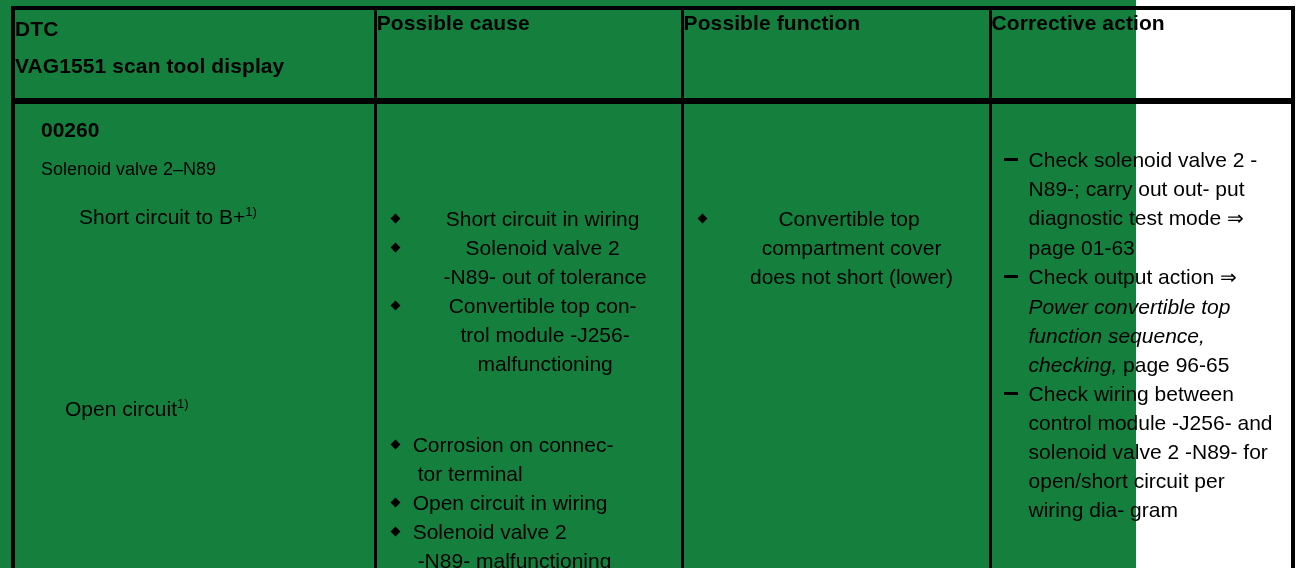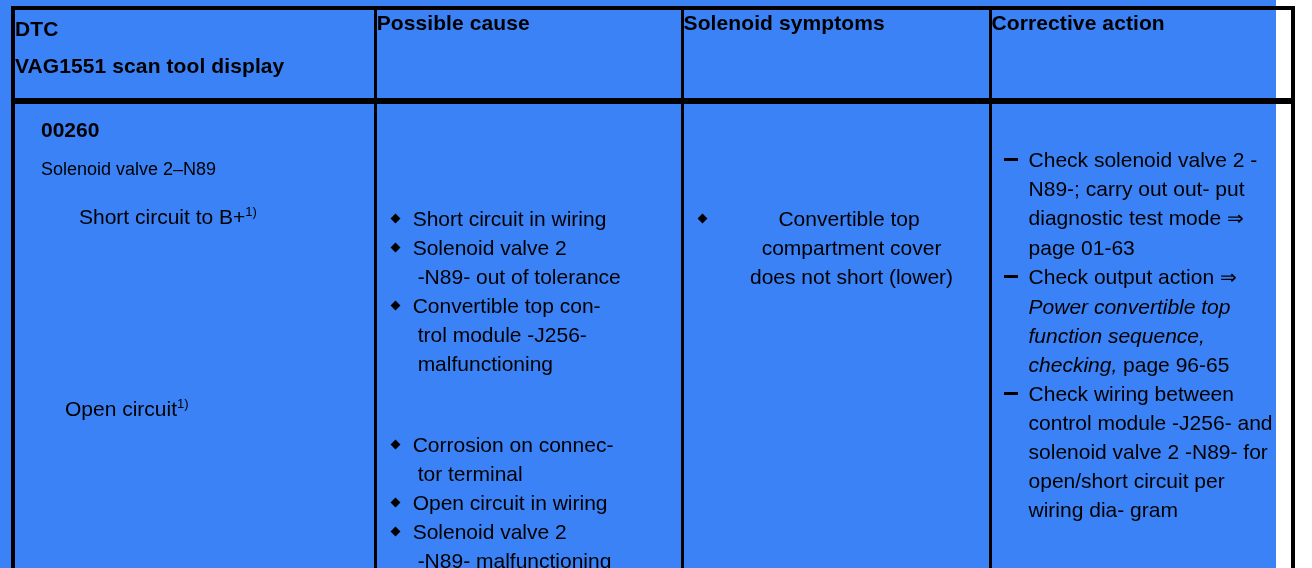--- a/index.html
+++ b/index.html
@@ -10,23 +10,23 @@
   body {
     width: 1312px;
     height: 568px;
     font-family: "Liberation Sans", sans-serif;
     color: #000000;
     overflow: hidden;
   }
 
   .sheet {
     position: relative;
-    width: 1276px;
+    width: 1136px;
     height: 568px;
-    background: #3b82f6;
+    background: #15803d;
   }
 
   
   .dtc-table {
     position: absolute;
     left: 11px;
     top: 6px;
     width: 1284px;
     height: 550px;
     border-collapse: collapse;
@@ -132,21 +132,21 @@
   }
   .blist li .cont {
     display: block;
     margin-left: 0;
   }
   .blist li .cont2 {
     display: block;
     margin-left: 5px;
   }
 
-  .cause-group-1 { padding: 100px 8px 0 13px; }
+  .cause-group-1 { padding: 100px 8px 0 13px; text-align: center; }
   .cause-group-2 { padding: 52px 8px 0 13px; }
 
   .sym-group { padding: 100px 10px 0 13px; text-align: center; }
 
   
   .dlist {
     list-style: none;
     margin: 0;
     padding: 0;
   }
@@ -184,21 +184,21 @@
     <thead>
       <tr>
         <th class="hd hd-left vsep">
           <div>DTC</div>
           <div>VAG1551 scan tool display</div>
         </th>
         <th class="hd hd-center vsep">
           <div>Possible cause</div>
         </th>
         <th class="hd hd-center vsep">
-          <div>Solenoid symptoms</div>
+          <div>Possible function</div>
         </th>
         <th class="hd hd-center">
           <div>Corrective action</div>
         </th>
       </tr>
     </thead>
 
     <tbody>
       <tr>
 

